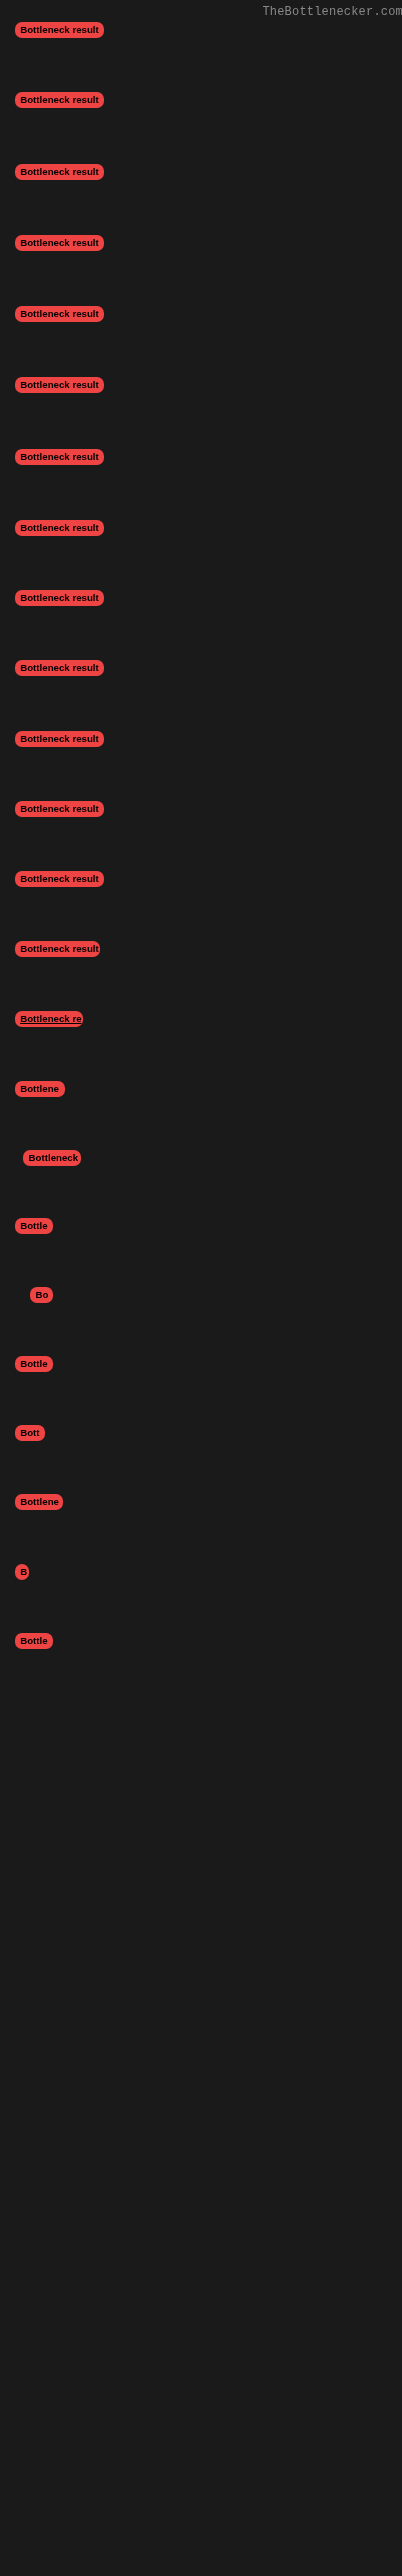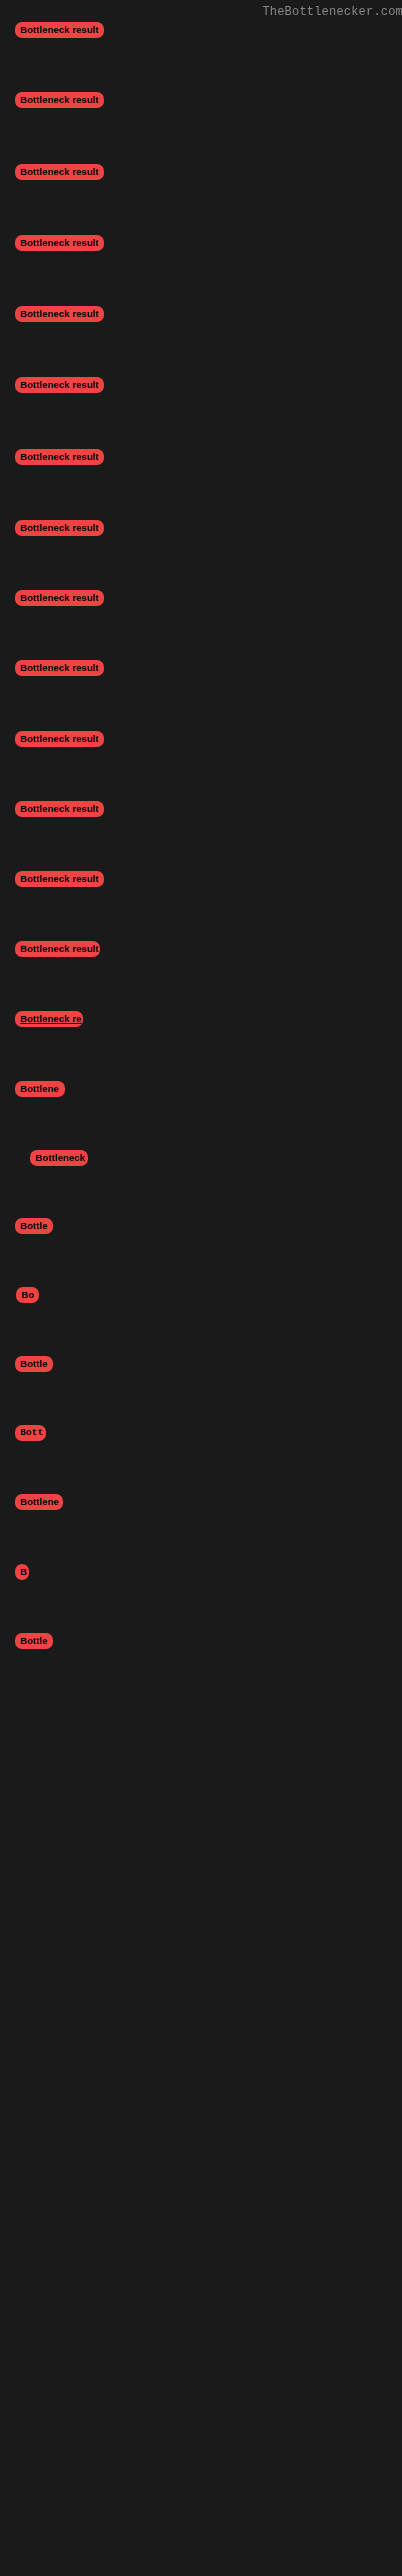--- a/index.html
+++ b/index.html
@@ -53,22 +53,22 @@
     <div style="position: absolute; top: 427px; left: 1.6px;"><span class="bottleneck-badge" style="max-width: 97px;">Bottleneck result</span></div>
     <div style="position: absolute; top: 498px; left: 1.6px;"><span class="bottleneck-badge" style="max-width: 97px;">Bottleneck result</span></div>
     <div style="position: absolute; top: 568px; left: 1.6px;"><span class="bottleneck-badge" style="max-width: 97px;">Bottleneck result</span></div>
     <div style="position: absolute; top: 638px; left: 1.6px;"><span class="bottleneck-badge" style="max-width: 97px;">Bottleneck result</span></div>
     <div style="position: absolute; top: 709px; left: 1.6px;"><span class="bottleneck-badge" style="max-width: 97px;">Bottleneck result</span></div>
     <div style="position: absolute; top: 779px; left: 1.6px;"><span class="bottleneck-badge" style="max-width: 89px;">Bottleneck result</span></div>
     <div style="position: absolute; top: 849px; left: 1.6px;"><span class="bottleneck-badge" style="max-width: 89px;">Bottleneck result</span></div>
     <div style="position: absolute; top: 919px; left: 1.6px;"><span class="bottleneck-badge" style="max-width: 85px;">Bottleneck result</span></div>
     <div style="position: absolute; top: 989px; left: 1.6px;"><span class="bottleneck-badge" style="max-width: 68px; text-decoration: underline;">Bottleneck re</span></div>
     <div style="position: absolute; top: 1059px; left: 1.6px;"><span class="bottleneck-badge" style="max-width: 52px;">Bottlene</span></div>
-    <div style="position: absolute; top: 1128px; left: 17px;"><span class="bottleneck-badge" style="max-width: 58px;">Bottleneck</span></div>
+    <div style="position: absolute; top: 1128px; left: 10px;"><span class="bottleneck-badge" style="max-width: 58px;">Bottleneck</span></div>
     <div style="position: absolute; top: 1196px; left: 1.6px;"><span class="bottleneck-badge" style="max-width: 42px;">Bottle</span></div>
-    <div style="position: absolute; top: 1265px; left: 3px;"><span class="bottleneck-badge" style="max-width: 22.5px;">Bo</span></div>
+    <div style="position: absolute; top: 1265px; left: 17px;"><span class="bottleneck-badge" style="max-width: 22.5px;">Bo</span></div>
     <div style="position: absolute; top: 1334px; left: 1.6px;"><span class="bottleneck-badge" style="max-width: 40px;">Bottle</span></div>
-    <div style="position: absolute; top: 1403px; left: 1.6px;"><span class="bottleneck-badge" style="max-width: 31px; font-family: Liberation Mono, monospace;">Bott</span></div>
+    <div style="position: absolute; top: 1403px; left: 1.6px;"><span class="bottleneck-badge" style="max-width: 31px;">Bott</span></div>
     <div style="position: absolute; top: 1472px; left: 1.6px;"><span class="bottleneck-badge" style="max-width: 48px;">Bottlene</span></div>
     <div style="position: absolute; top: 1542px; left: 1.6px;"><span class="bottleneck-badge" style="max-width: 14.5px;">B</span></div>
     <div style="position: absolute; top: 1611px; left: 1.6px;"><span class="bottleneck-badge" style="max-width: 40px;">Bottle</span></div>
   </div>
 
 
 </body></html>

